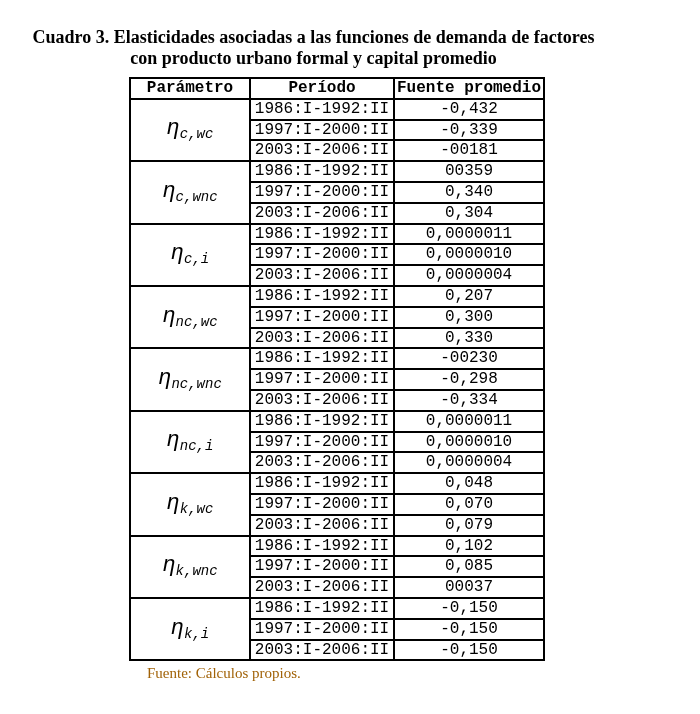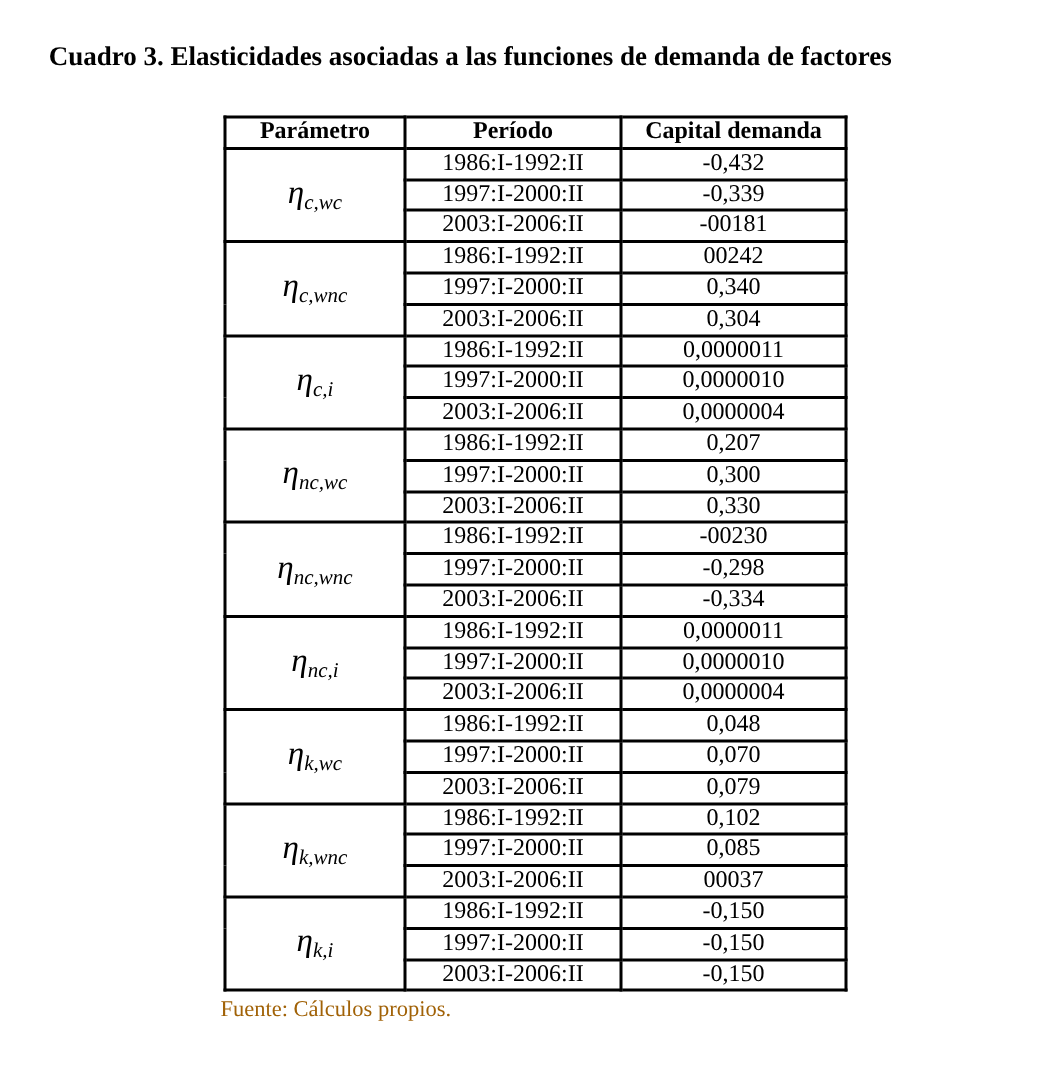--- a/index.html
+++ b/index.html
@@ -19,24 +19,25 @@
     left: 0;
     width: 627px;
     text-align: center;
     font-weight: bold;
     font-size: 18px;
     line-height: 21px;
     color: #000000;
   }
   table.elasticity {
     position: absolute;
-    left: 149px;
+    left: 129px;
     top: 77px;
     border-collapse: collapse;
     table-layout: fixed;
+    font-family: Liberation Mono, monospace;
   }
   table.elasticity col.c1 { width: 120px; }
   table.elasticity col.c2 { width: 144px; }
   table.elasticity col.c3 { width: 150px; }
   table.elasticity th,
   table.elasticity td {
     border: 2px solid #000000;
     text-align: center;
     vertical-align: middle;
     height: 18.8px;
@@ -73,33 +74,34 @@
     color: #a16207;
   }
 </style>
 </head>
 <body>
 
 <div class="page">
 
   <div class="title">
     <div>Cuadro 3. Elasticidades asociadas a las funciones de demanda de factores</div>
+    <div>con producto urbano formal y capital promedio</div>
   </div>
 
   <table class="elasticity">
     <colgroup>
       <col class="c1">
         <col class="c2">
         <col class="c3">
     </colgroup>
     <thead>
       <tr>
         <th>Parámetro</th>
         <th>Período</th>
-        <th>Capital demanda</th>
+        <th>Fuente promedio</th>
       </tr>
     </thead>
     <tbody>
 
       <tr>
         <td class="param" rowspan="3"><span class="eta">η</span><span class="etasub">c,wc</span></td>
         <td>1986:I-1992:II</td>
         <td>-0,432</td>
       </tr>
       <tr>
@@ -107,21 +109,21 @@
         <td>-0,339</td>
       </tr>
       <tr>
         <td>2003:I-2006:II</td>
         <td>-00181</td>
       </tr>
 
       <tr>
         <td class="param" rowspan="3"><span class="eta">η</span><span class="etasub">c,wnc</span></td>
         <td>1986:I-1992:II</td>
-        <td>00242</td>
+        <td>00359</td>
       </tr>
       <tr>
         <td>1997:I-2000:II</td>
         <td>0,340</td>
       </tr>
       <tr>
         <td>2003:I-2006:II</td>
         <td>0,304</td>
       </tr>
 

